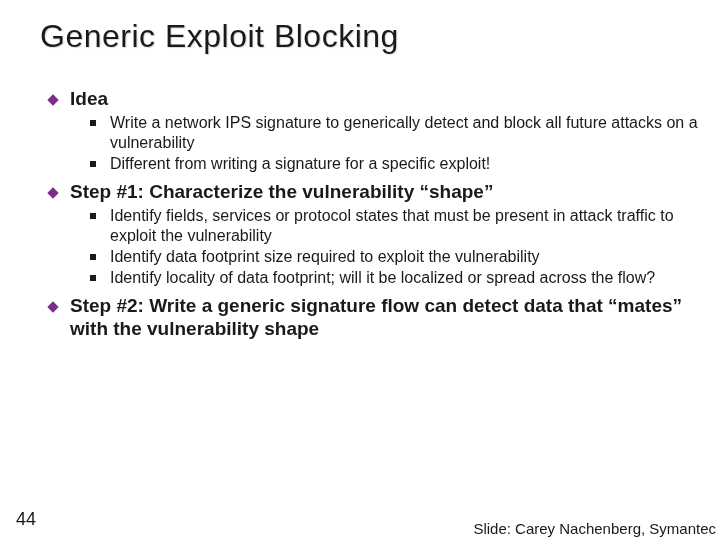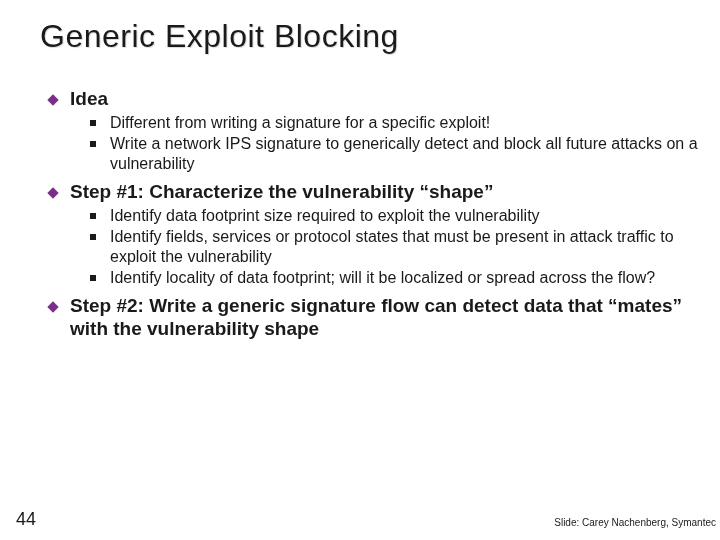--- a/index.html
+++ b/index.html
@@ -69,22 +69,22 @@
   .page-num {
     position: absolute;
     left: 16px;
     bottom: 10px;
     font-size: 18px;
     color: #1a1a1a;
   }
   .credit {
     position: absolute;
     right: 4px;
-    bottom: 12px;
-    font-size: 10px;
+    bottom: 3px;
+    font-size: 15px;
     color: #1a1a1a;
   }
   svg.diamond-svg { display: block; }
 </style>
 </head>
 <body>
 
 <div class="slide">
   <h1 class="title">Generic Exploit Blocking</h1>
 
@@ -94,44 +94,44 @@
       <span class="diamond">
         <svg class="diamond-svg" width="14" height="14" viewBox="0 0 14 14">
             <rect x="3" y="3" width="8" height="8" fill="#7a2e8a" transform="rotate(45 7 7)"></rect>
           </svg>
       </span>
       <span class="l1-text">Idea</span>
     </div>
     <div class="l2-wrap">
       <div class="l2">
         <span class="square"></span>
-        <span class="l2-text">Different from writing a signature for a specific exploit!</span>
+        <span class="l2-text">Write a network IPS signature to generically detect and block all future attacks on a vulnerability</span>
       </div>
       <div class="l2">
         <span class="square"></span>
-        <span class="l2-text">Write a network IPS signature to generically detect and block all future attacks on a vulnerability</span>
+        <span class="l2-text">Different from writing a signature for a specific exploit!</span>
       </div>
     </div>
 
     <div class="l1">
       <span class="diamond">
         <svg class="diamond-svg" width="14" height="14" viewBox="0 0 14 14">
             <rect x="3" y="3" width="8" height="8" fill="#7a2e8a" transform="rotate(45 7 7)"></rect>
           </svg>
       </span>
       <span class="l1-text">Step #1: Characterize the vulnerability “shape”</span>
     </div>
     <div class="l2-wrap">
       <div class="l2">
         <span class="square"></span>
-        <span class="l2-text">Identify data footprint size required to exploit the vulnerability</span>
+        <span class="l2-text">Identify fields, services or protocol states that must be present in attack traffic to exploit the vulnerability</span>
       </div>
       <div class="l2">
         <span class="square"></span>
-        <span class="l2-text">Identify fields, services or protocol states that must be present in attack traffic to exploit the vulnerability</span>
+        <span class="l2-text">Identify data footprint size required to exploit the vulnerability</span>
       </div>
       <div class="l2">
         <span class="square"></span>
         <span class="l2-text">Identify locality of data footprint; will it be localized or spread across the flow?</span>
       </div>
     </div>
 
     <div class="l1">
       <span class="diamond">
         <svg class="diamond-svg" width="14" height="14" viewBox="0 0 14 14">

